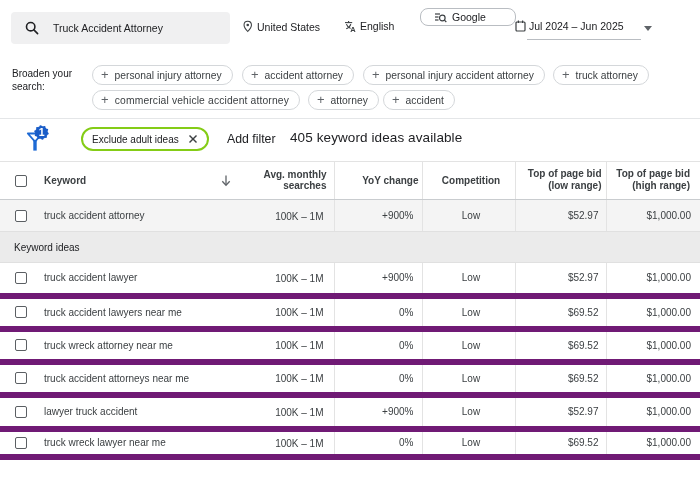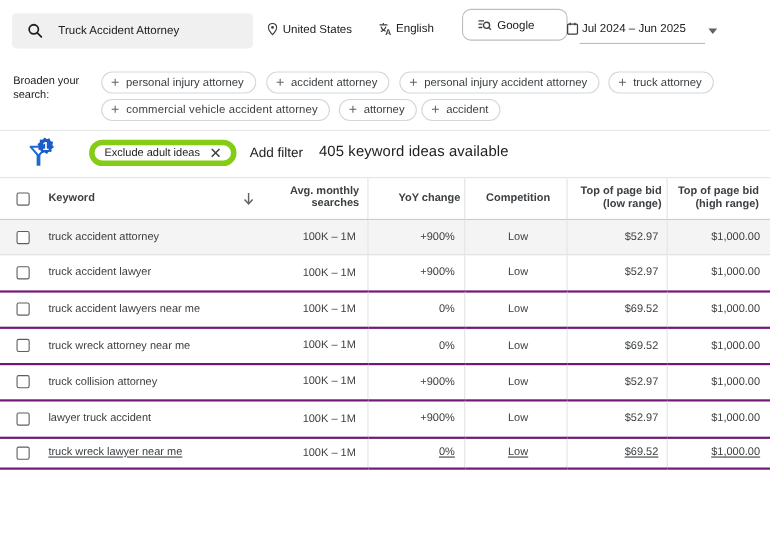--- a/index.html
+++ b/index.html
@@ -3,53 +3,53 @@
 <meta charset="utf-8">
 <style>
 * { margin:0; padding:0; box-sizing:border-box; }
 html,body { width:700px; height:496px; background:#fff; overflow:hidden; }
 body { font-family:"Liberation Sans", sans-serif; color:#3c4043; position:relative; }
 .abs { position:absolute; }
 
 .searchbox { left:11px; top:12px; width:219px; height:32px; background:#f0f0f1; border-radius:4px; display:flex; align-items:center; }
 .searchbox .txt { font-size:10.5px; color:#202124; margin-left:14px; }
 .topitem { display:flex; align-items:center; font-size:10.5px; color:#202124; }
-.gbox { left:420px; top:8px; width:96px; height:29px; border:1px solid #b9bdc2; border-radius:8px; display:flex; align-items:center; font-size:10.5px; color:#202124; }
+.gbox { left:420px; top:8px; width:96px; height:18px; border:1px solid #b9bdc2; border-radius:8px; display:flex; align-items:center; font-size:10.5px; color:#202124; }
 .dateline { left:527px; top:39px; width:114px; border-top:1px solid #b9bdc2; height:0; }
 .caret { left:644px; top:26px; width:0; height:0; border-left:4.5px solid transparent; border-right:4.5px solid transparent; border-top:5.5px solid #5f6368; }
 
 .blabel { left:12px; top:68px; font-size:10px; color:#202124; line-height:12.5px; }
 .chip { position:absolute; height:20px; border:1px solid #d4d7da; border-radius:10px; display:flex; align-items:center; font-size:10.3px; color:#3c4043; background:#fff; padding:0 10px 0 8px; }
 .chip .plus { font-size:13px; color:#5f6368; margin-right:6px; font-weight:400; line-height:1; margin-top:-1px;}
 .sep { left:0; top:118px; width:700px; border-top:1px solid #e4e6e8; height:0; }
 
-.fchip { left:81px; top:127px; height:24px; border:5px solid #84cc16; border-radius:12px; display:flex; align-items:center; font-size:10px; color:#202124; padding:0 9px; }
+.fchip { left:81px; top:127px; height:24px; border:2px solid #84cc16; border-radius:12px; display:flex; align-items:center; font-size:10px; color:#202124; padding:0 9px; }
 .addfilter { left:227px; top:132px; font-size:12.3px; color:#202124; }
 .kwcount { left:290px; top:130px; font-size:13.5px; letter-spacing:0.1px; color:#202124; }
 
 .tbl { left:0; top:161px; width:700px; border-collapse:collapse; table-layout:fixed; font-size:10px; color:#3c4043;padding-left:27px; }
 .tbl td, .tbl th { padding:0; vertical-align:middle; font-weight:normal; }
 .tbl .c1 { width:334px; }
 .tbl .c2 { width:88px; }
 .tbl .c3 { width:93px; }
 .tbl .c4 { width:91px; }
 .tbl .c5 { width:94px; }
 .vline { border-left:1px solid #e3e3e3; }
 .r { text-align:right; }
 .hdr td { border-top:1px solid #e3e3e3; border-bottom:1px solid #c9cccf; height:38px; font-weight:bold; color:#3c4043; }
-.row td { height:33px; border-bottom:2px solid #701a75; }
+.row td { height:33px; border-bottom:6px solid #701a75; }
 .row1 td { height:32px; border-bottom:1px solid #e0e0e0; background:#f4f4f4; }
 .band td { height:31px; background:#ebebeb; border-bottom:1px solid #e0e0e0; font-size:10px; color:#202124; padding-left:14px; }
 .kwcell { display:flex; align-items:center; }
 .cb { width:12px; height:12px; border:1.7px solid #5b5f63; border-radius:2px; margin-left:15px; flex:none; background:#fff;}
 .kwtxt { margin-left:17px; }
 td.pr9 { padding-right:7px !important; }
 td.pr10 { padding-right:8px !important; }
 td.pl7 { padding-left:5px !important;text-align:center; }
-.lastrow td { height:28px;text-decoration:underline; }
+.lastrow td { height:28px; }
 .val { position:absolute; right:10px; top:50%; transform:translateY(-50%);margin-left:40px; }
 .kwcell { position:relative; height:100%; }
 </style>
 </head>
 <body>
 
 <div class="abs searchbox">
   <svg width="14" height="14" viewBox="0 0 14 14" style="margin-left:14px;flex:none">
     <circle cx="5.7" cy="5.7" r="4.2" fill="none" stroke="#202124" stroke-width="1.6"></circle>
     <line x1="8.9" y1="8.9" x2="12.6" y2="12.6" stroke="#202124" stroke-width="1.6" stroke-linecap="round"></line>
@@ -161,20 +161,23 @@
             <span class="cb"></span>
             <span class="kwtxt" style="flex:1">truck accident attorney</span>
             <span class="val">100K – 1M</span>
           </div>
         </td>
     <td class="c2 vline r pr10">+900%</td>
     <td class="c3 vline pl7">Low</td>
     <td class="c4 vline r pr9">$52.97</td>
     <td class="c5 vline r" style="padding-right:9px !important;">$1,000.00</td>
   </tr>
+  <tr class="band">
+        <td colspan="5">Keyword ideas</td>
+      </tr>
   <tr class="row">
     <td class="c1">
           <div class="kwcell">
             <span class="cb"></span>
             <span class="kwtxt" style="flex:1">truck accident lawyer</span>
             <span class="val">100K – 1M</span>
           </div>
         </td>
     <td class="c2 vline r pr10">+900%</td>
     <td class="c3 vline pl7">Low</td>
@@ -204,27 +207,27 @@
         </td>
     <td class="c2 vline r pr10">0%</td>
     <td class="c3 vline pl7">Low</td>
     <td class="c4 vline r pr9">$69.52</td>
     <td class="c5 vline r" style="padding-right:9px !important;">$1,000.00</td>
   </tr>
   <tr class="row">
     <td class="c1">
           <div class="kwcell">
             <span class="cb"></span>
-            <span class="kwtxt" style="flex:1">truck collision attorney</span>
-            <span class="val">100K – 1M</span>
-          </div>
-        </td>
-    <td class="c2 vline r pr10">+900%</td>
-    <td class="c3 vline pl7">Low</td>
-    <td class="c4 vline r pr9">$52.97</td>
+            <span class="kwtxt" style="flex:1">truck accident attorneys near me</span>
+            <span class="val">100K – 1M</span>
+          </div>
+        </td>
+    <td class="c2 vline r pr10">0%</td>
+    <td class="c3 vline pl7">Low</td>
+    <td class="c4 vline r pr9">$69.52</td>
     <td class="c5 vline r" style="padding-right:9px !important;">$1,000.00</td>
   </tr>
   <tr class="row" style="height:34px;">
     <td class="c1">
           <div class="kwcell">
             <span class="cb"></span>
             <span class="kwtxt" style="flex:1">lawyer truck accident</span>
             <span class="val">100K – 1M</span>
           </div>
         </td>

